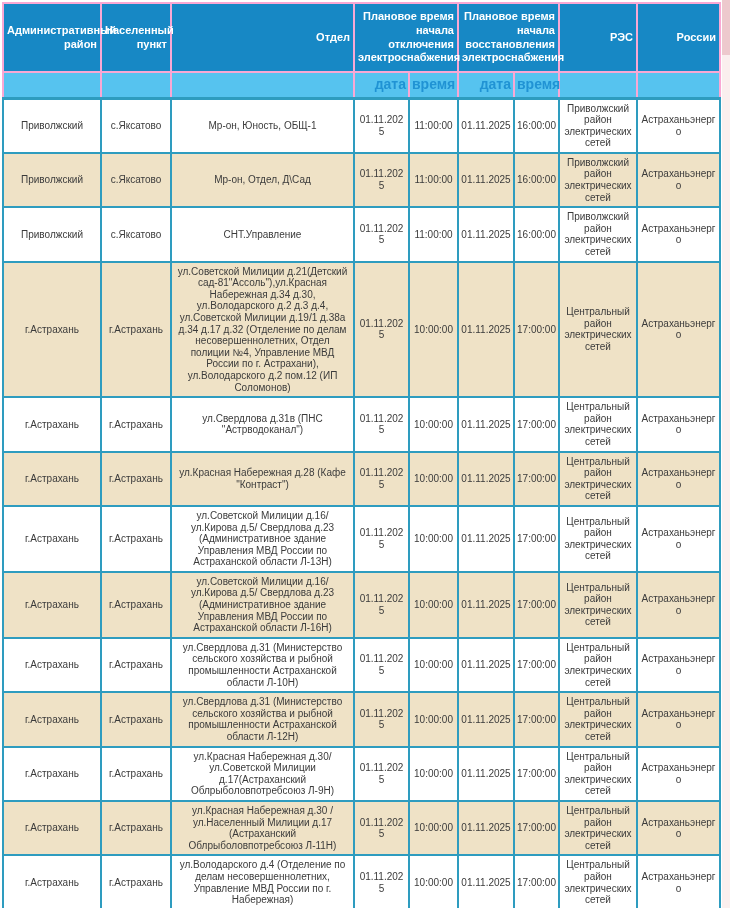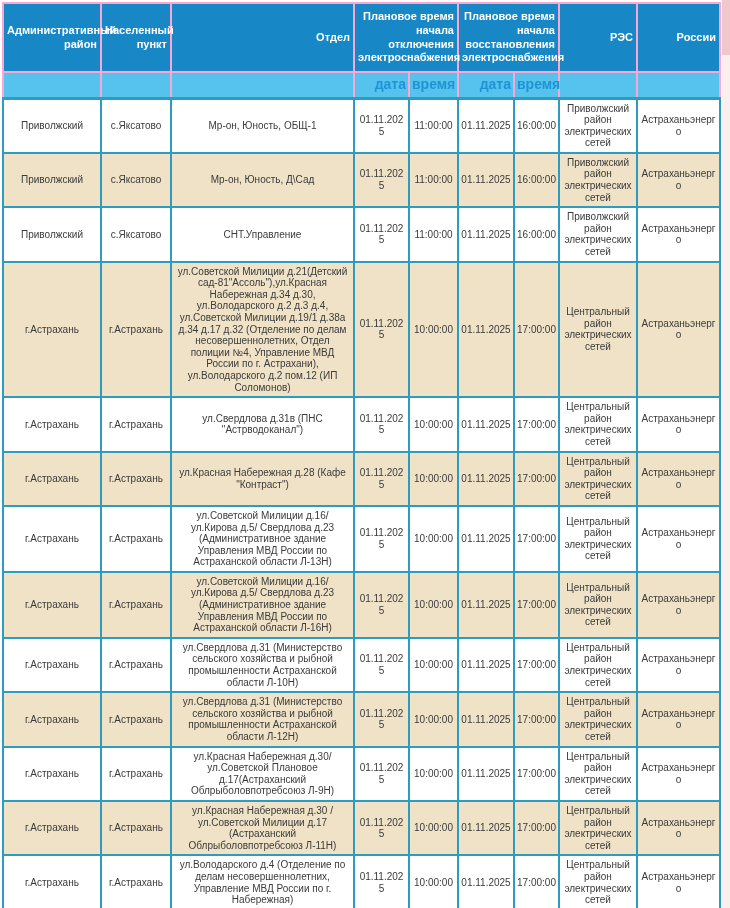--- a/index.html
+++ b/index.html
@@ -107,21 +107,21 @@
           <td class="cell-outage-date">01.11.2025</td>
           <td class="cell-outage-time">11:00:00</td>
           <td class="cell-restore-date">01.11.2025</td>
           <td class="cell-restore-time">16:00:00</td>
           <td class="cell-res">Приволжский район электрических сетей</td>
           <td class="cell-branch">Астраханьэнерго</td>
         </tr>
         <tr class="alt">
           <td class="cell-admin-district">Приволжский</td>
           <td class="cell-settlement">с.Яксатово</td>
-          <td class="cell-street">Мр-он, Юность, Д\Сад</td>
+          <td class="cell-street">Мр-он, Отдел, Д\Сад</td>
           <td class="cell-outage-date">01.11.2025</td>
           <td class="cell-outage-time">11:00:00</td>
           <td class="cell-restore-date">01.11.2025</td>
           <td class="cell-restore-time">16:00:00</td>
           <td class="cell-res">Приволжский район электрических сетей</td>
           <td class="cell-branch">Астраханьэнерго</td>
         </tr>
         <tr class="plain">
           <td class="cell-admin-district">Приволжский</td>
           <td class="cell-settlement">с.Яксатово</td>
@@ -206,32 +206,32 @@
           <td class="cell-outage-date">01.11.2025</td>
           <td class="cell-outage-time">10:00:00</td>
           <td class="cell-restore-date">01.11.2025</td>
           <td class="cell-restore-time">17:00:00</td>
           <td class="cell-res">Центральный район электрических сетей</td>
           <td class="cell-branch">Астраханьэнерго</td>
         </tr>
         <tr class="plain">
           <td class="cell-admin-district">г.Астрахань</td>
           <td class="cell-settlement">г.Астрахань</td>
-          <td class="cell-street">ул.Красная Набережная д.30/ ул.Советской Плановое д.17(Астраханский Облрыболовпотребсоюз Л-9Н)</td>
-          <td class="cell-outage-date">01.11.2025</td>
-          <td class="cell-outage-time">10:00:00</td>
-          <td class="cell-restore-date">01.11.2025</td>
-          <td class="cell-restore-time">17:00:00</td>
-          <td class="cell-res">Центральный район электрических сетей</td>
-          <td class="cell-branch">Астраханьэнерго</td>
-        </tr>
-        <tr class="alt">
-          <td class="cell-admin-district">г.Астрахань</td>
-          <td class="cell-settlement">г.Астрахань</td>
-          <td class="cell-street">ул.Красная Набережная д.30 / ул.Советской Милиции д.17 (Астраханский Облрыболовпотребсоюз Л-11Н)</td>
+          <td class="cell-street">ул.Красная Набережная д.30/ ул.Советской Милиции д.17(Астраханский Облрыболовпотребсоюз Л-9Н)</td>
+          <td class="cell-outage-date">01.11.2025</td>
+          <td class="cell-outage-time">10:00:00</td>
+          <td class="cell-restore-date">01.11.2025</td>
+          <td class="cell-restore-time">17:00:00</td>
+          <td class="cell-res">Центральный район электрических сетей</td>
+          <td class="cell-branch">Астраханьэнерго</td>
+        </tr>
+        <tr class="alt">
+          <td class="cell-admin-district">г.Астрахань</td>
+          <td class="cell-settlement">г.Астрахань</td>
+          <td class="cell-street">ул.Красная Набережная д.30 / ул.Населенный Милиции д.17 (Астраханский Облрыболовпотребсоюз Л-11Н)</td>
           <td class="cell-outage-date">01.11.2025</td>
           <td class="cell-outage-time">10:00:00</td>
           <td class="cell-restore-date">01.11.2025</td>
           <td class="cell-restore-time">17:00:00</td>
           <td class="cell-res">Центральный район электрических сетей</td>
           <td class="cell-branch">Астраханьэнерго</td>
         </tr>
         <tr class="plain">
           <td class="cell-admin-district">г.Астрахань</td>
           <td class="cell-settlement">г.Астрахань</td>

